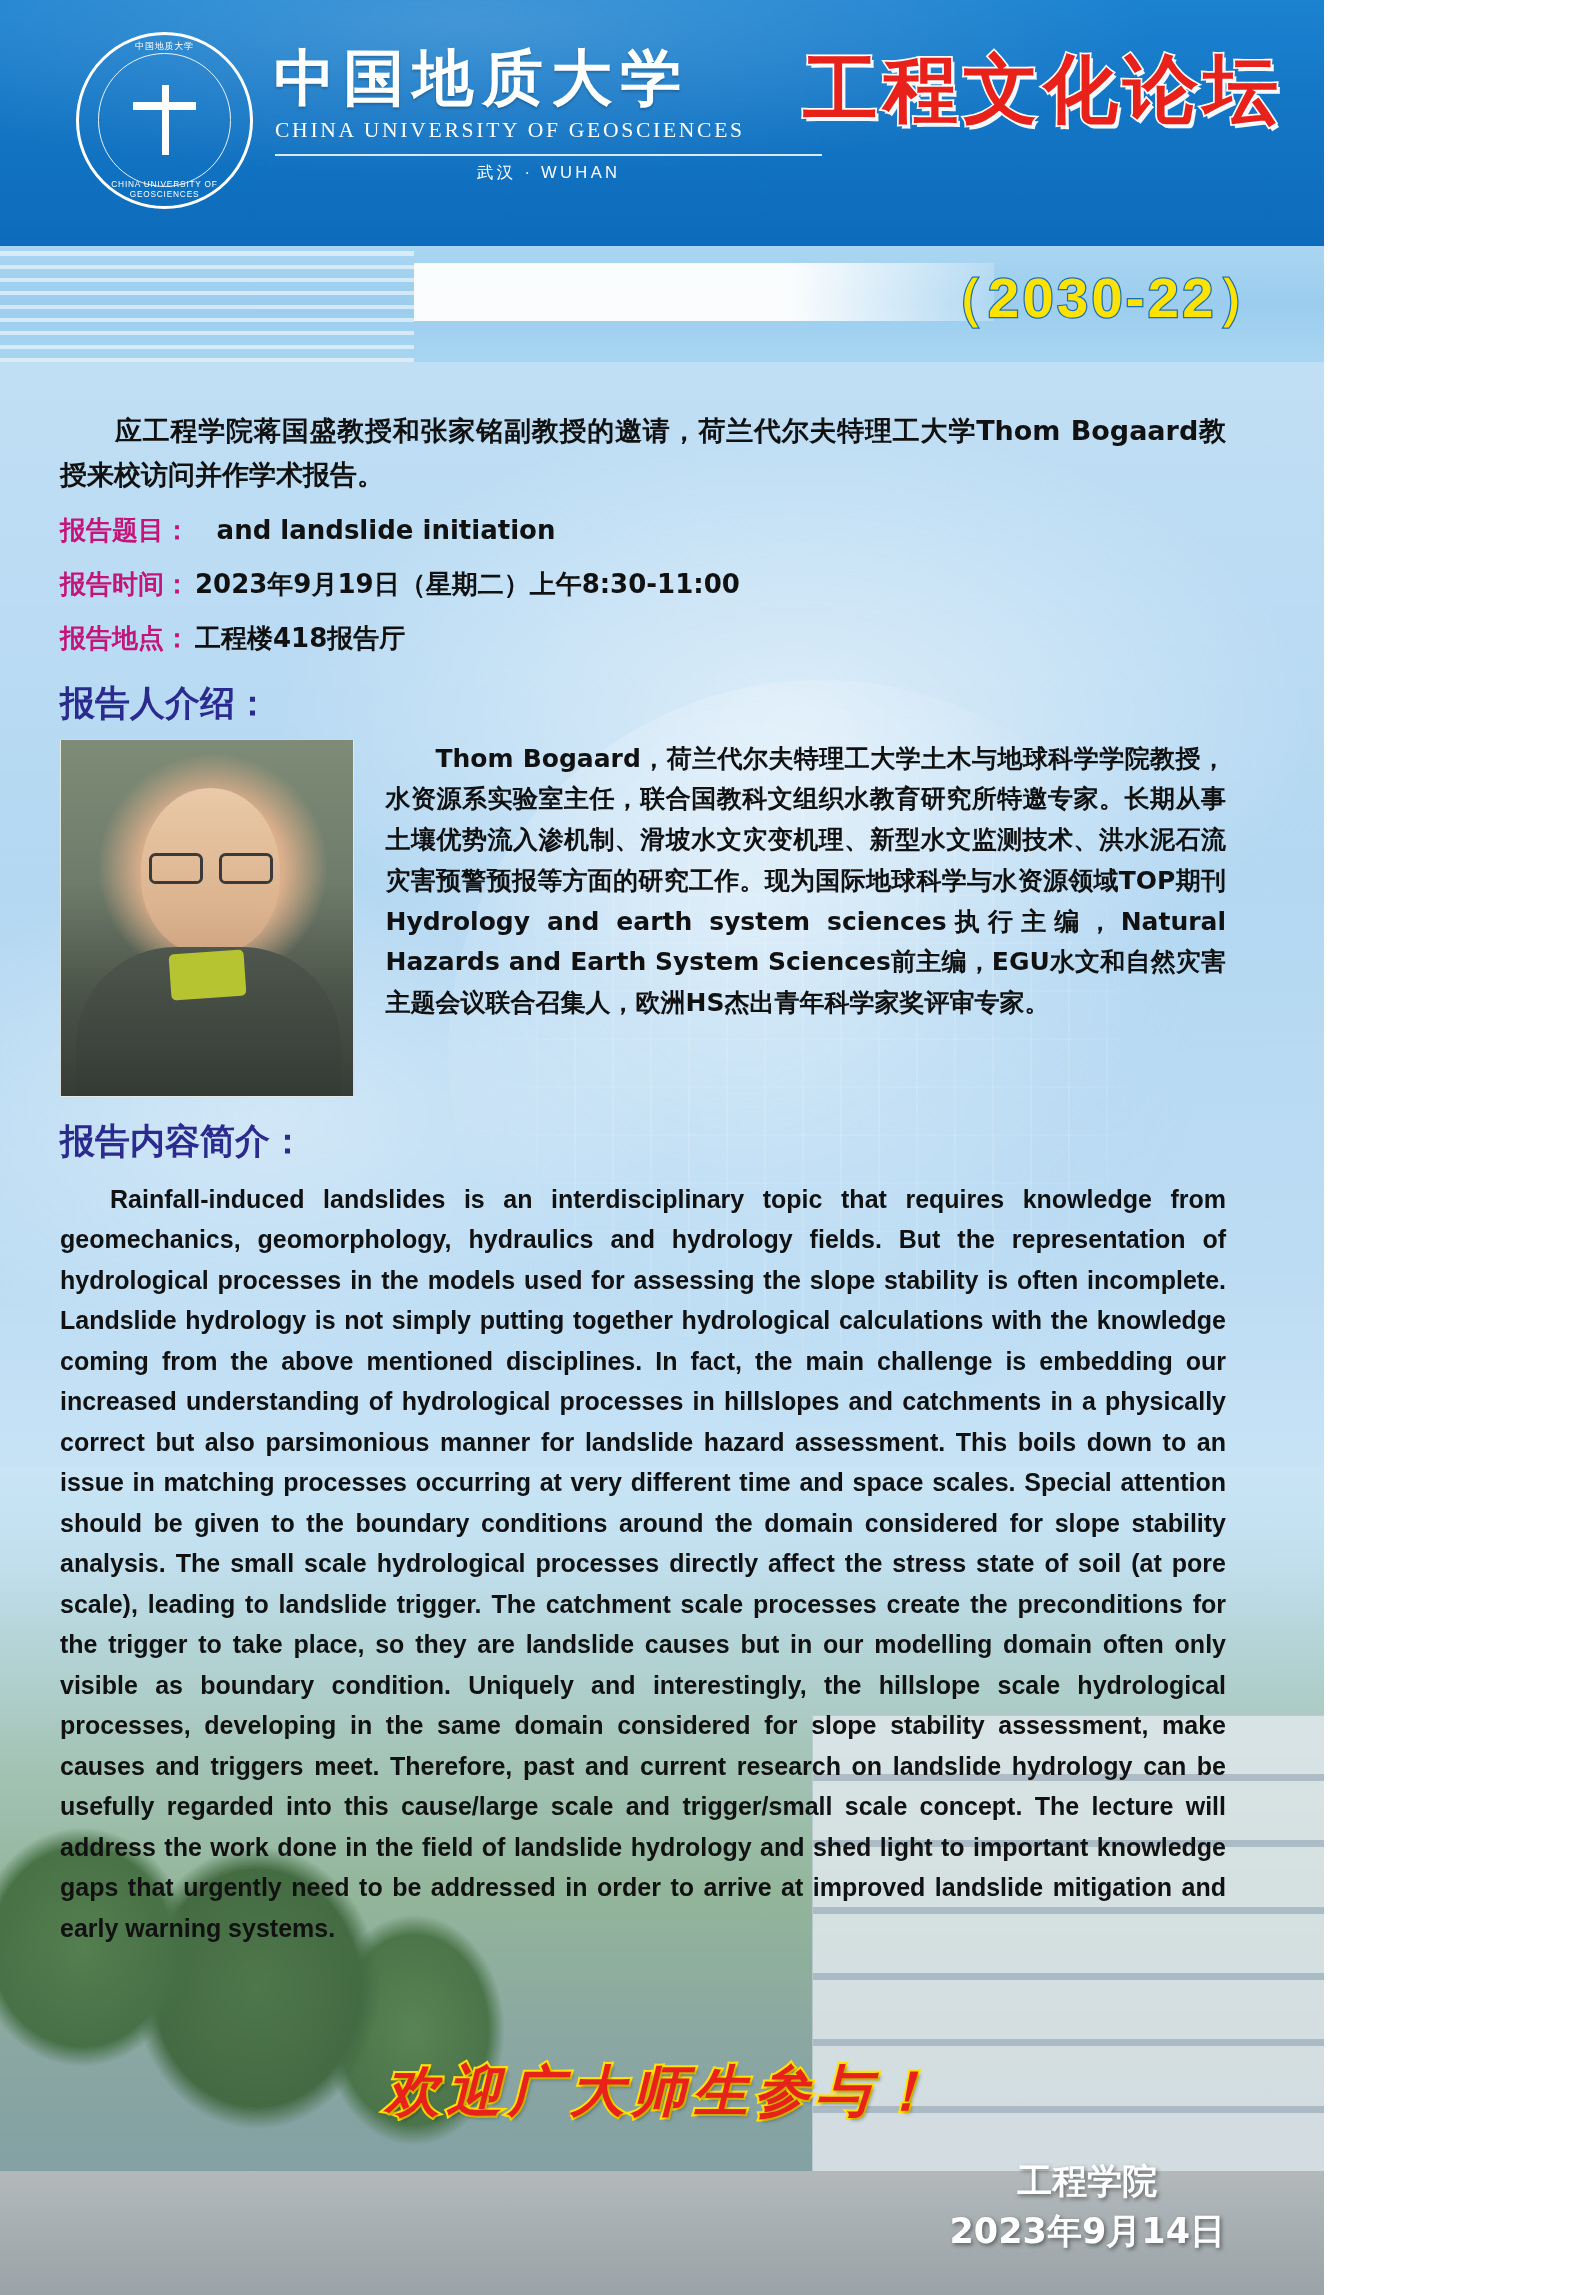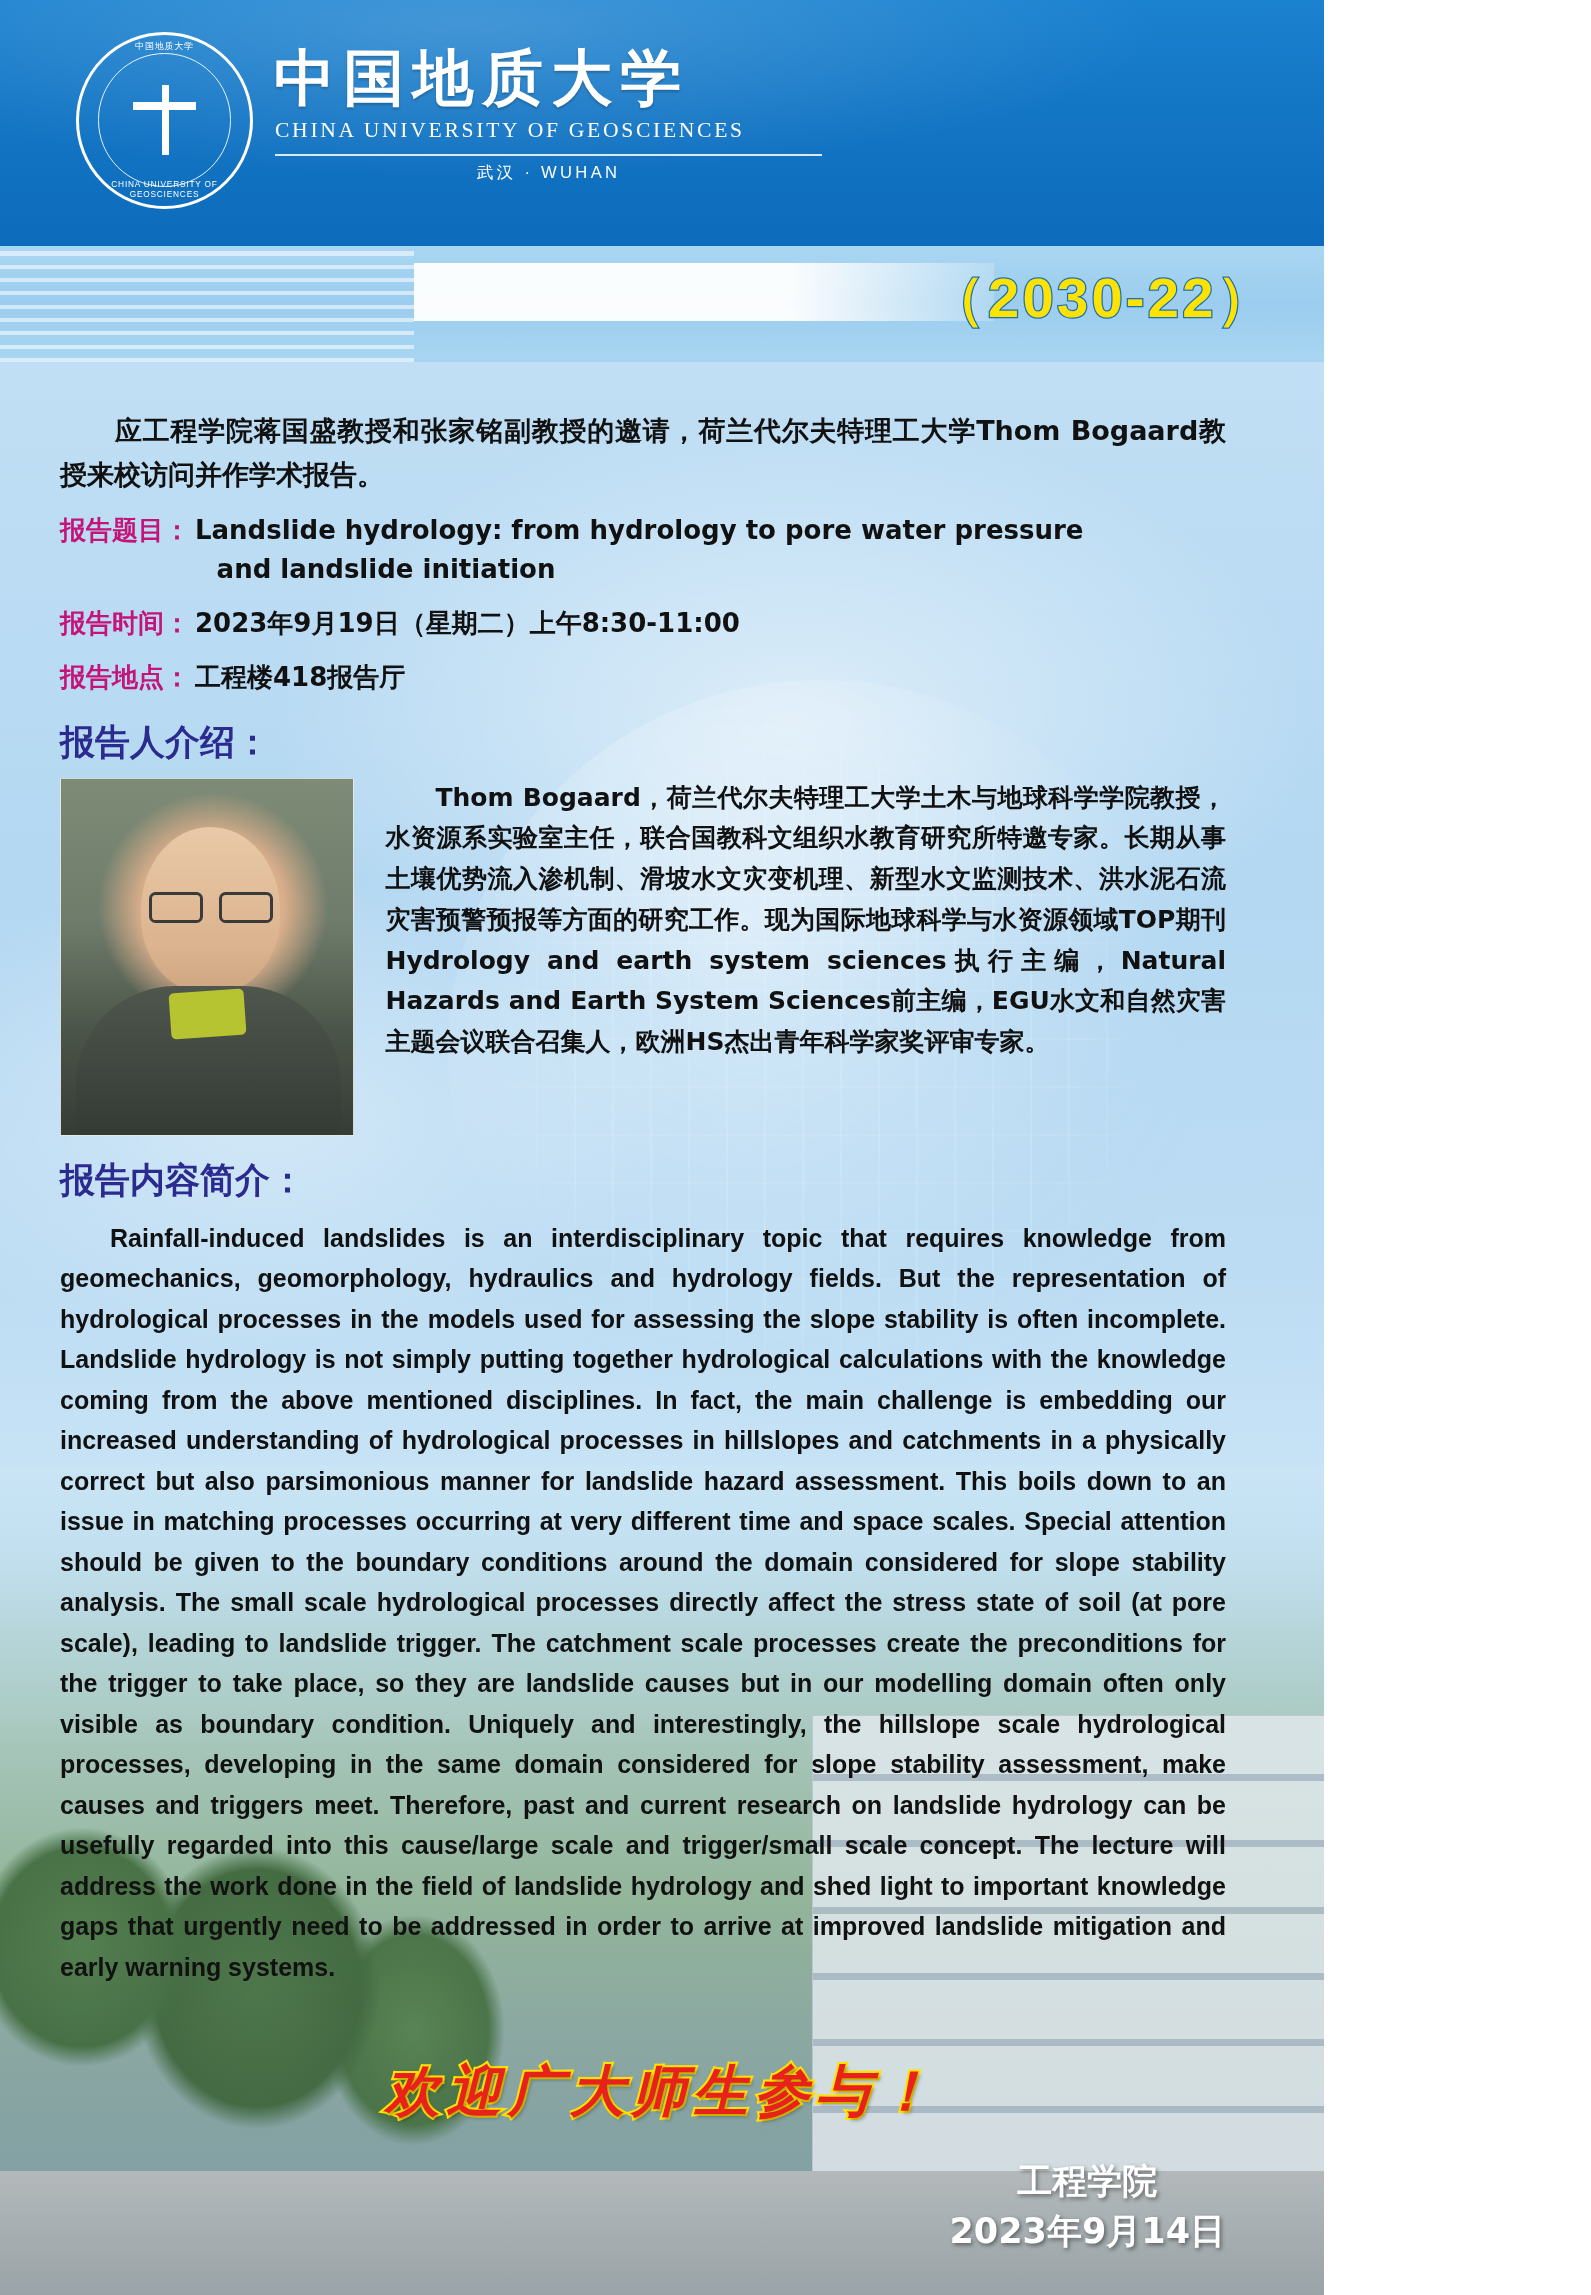--- a/index.html
+++ b/index.html
@@ -382,36 +382,36 @@
       <div class="logo-inner"></div>
       <div class="logo-hammer"></div>
       <div class="logo-text-top">中国地质大学</div>
       <div class="logo-text-bottom">CHINA UNIVERSITY OF GEOSCIENCES</div>
     </div>
 
     <div class="uni-name">中国地质大学</div>
     <div class="uni-name-en">CHINA UNIVERSITY OF GEOSCIENCES</div>
     <div class="uni-rule"></div>
     <div class="uni-city">武汉 · WUHAN</div>
+    <div class="forum-title">工程文化论坛</div>
   </div>
 
   <div class="issue-strip">
     <div class="stripes"></div>
     <div class="whitebar"></div>
     <div class="issue-no">（2030-22）</div>
   </div>
 
   <div class="content">
 
     <div class="intro">应工程学院蒋国盛教授和张家铭副教授的邀请，荷兰代尔夫特理工大学Thom Bogaard教授来校访问并作学术报告。</div>
 
     <div class="field">
       <div class="field-label">报告题目：</div>
       <div class="field-value">
-        <span>Landslide hydrology: from hydrology to pore water pressure</span>
         <span class="l2">and landslide initiation</span>
       </div>
     </div>
 
     <div class="field">
       <div class="field-label">报告时间：</div>
       <div class="field-value">2023年9月19日（星期二）上午8:30-11:00</div>
     </div>
 
     <div class="field">

